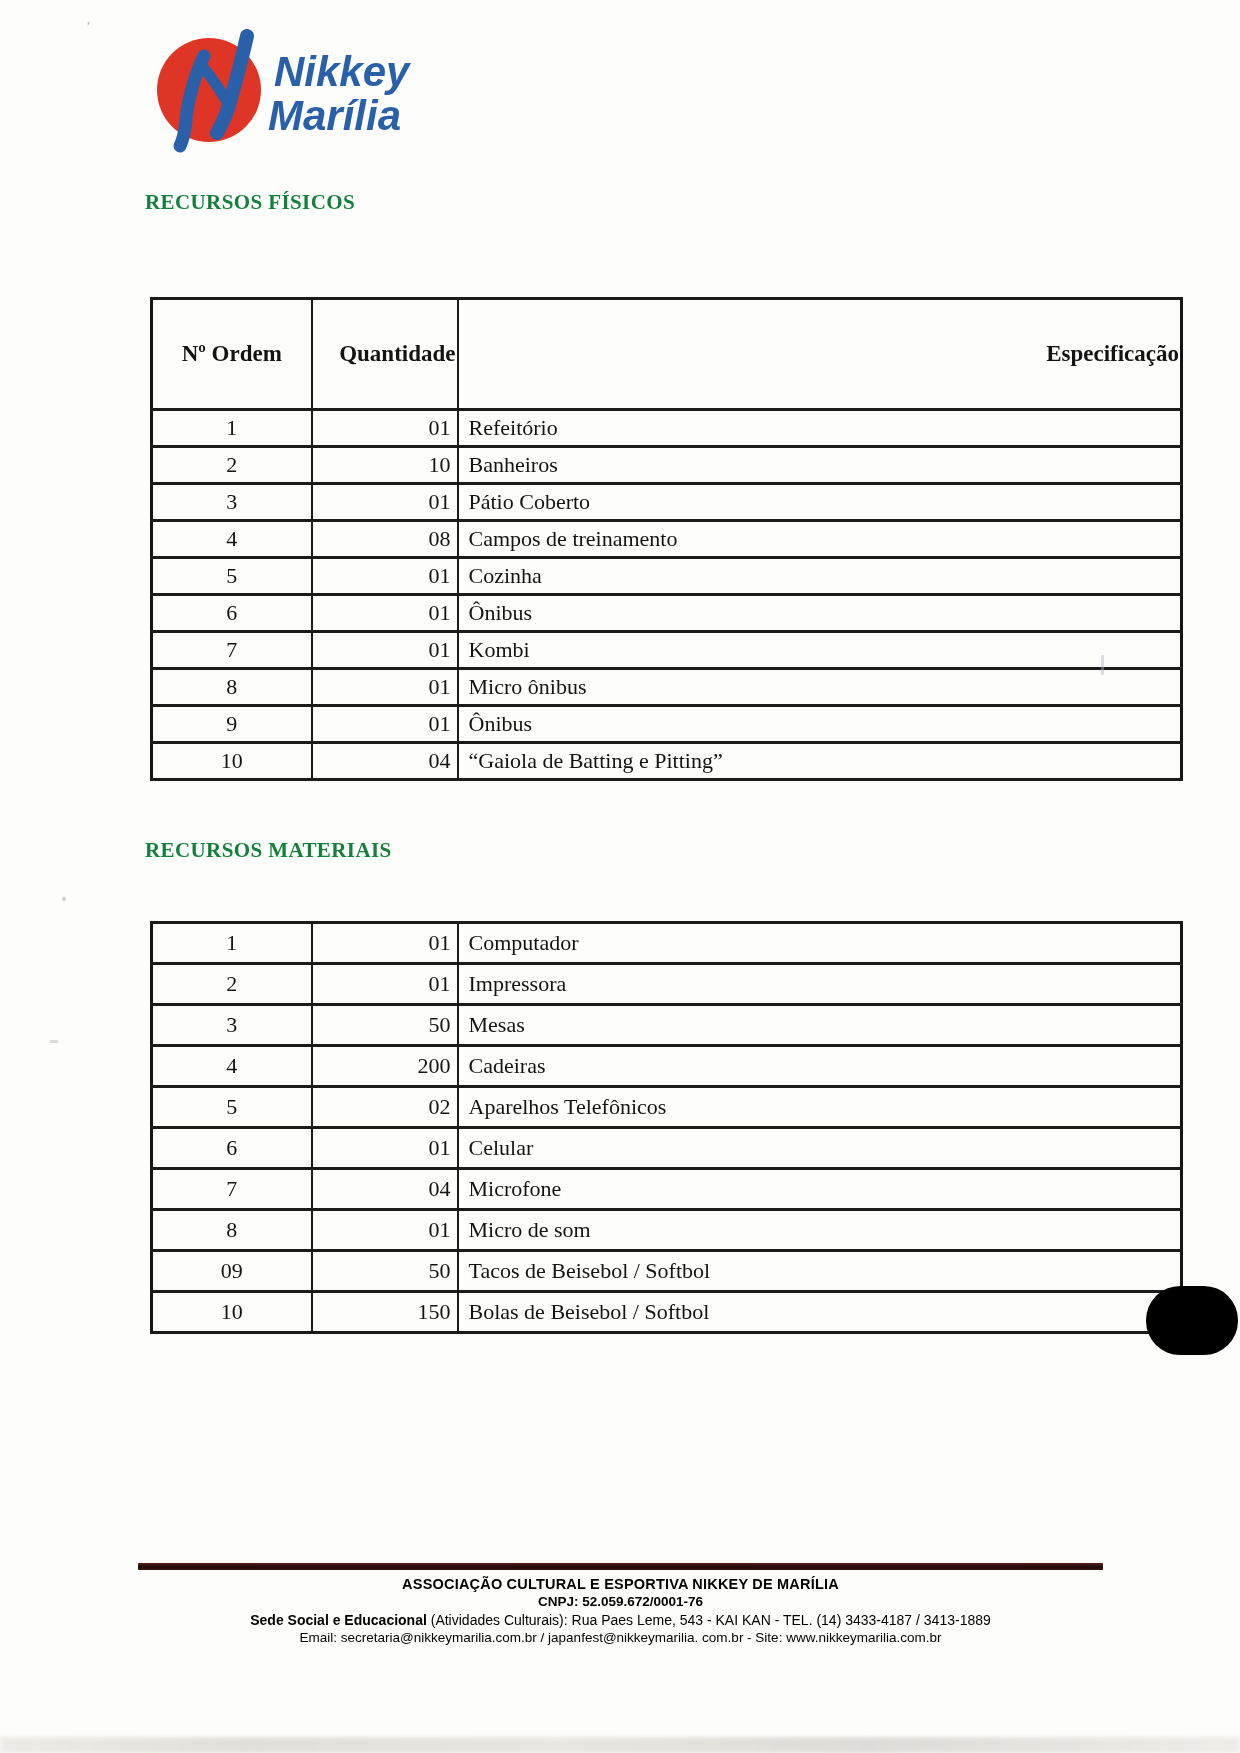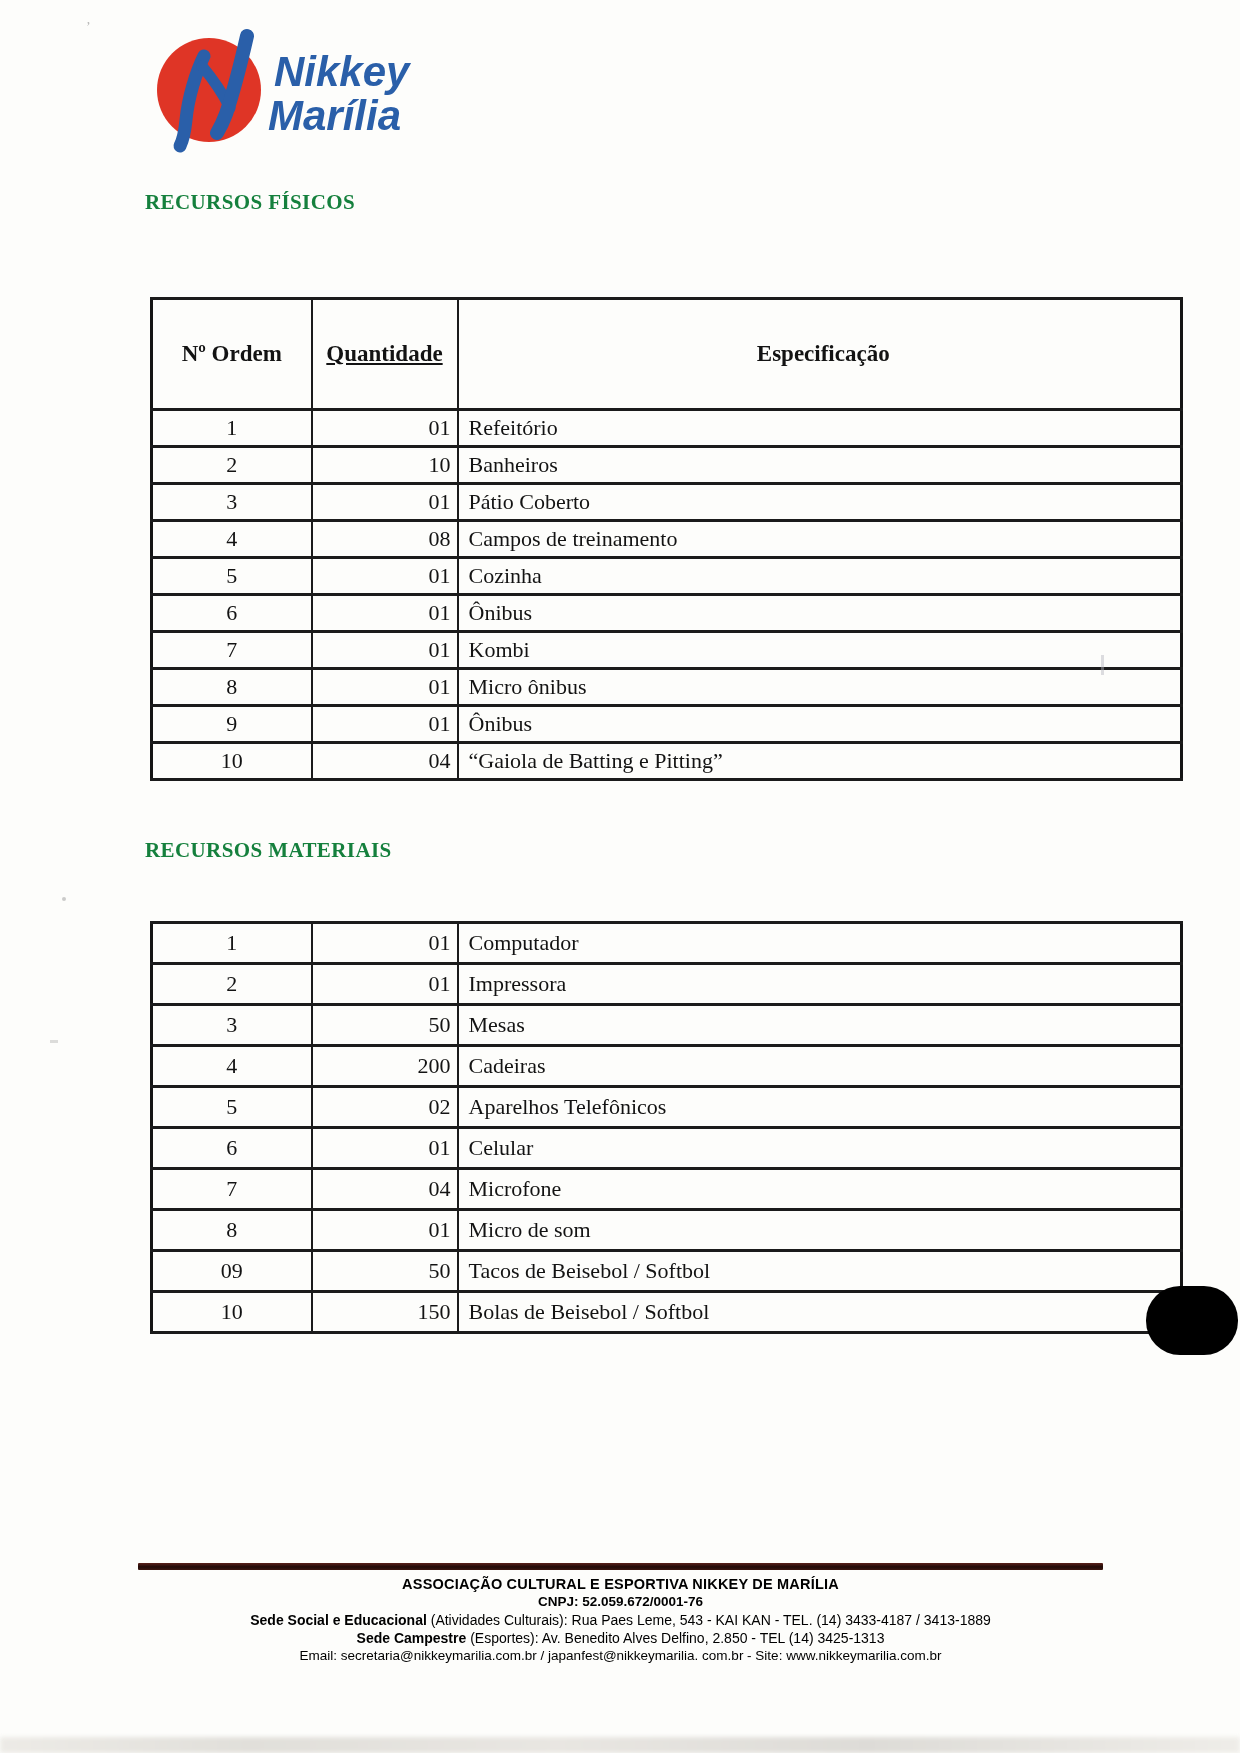--- a/index.html
+++ b/index.html
@@ -19,22 +19,22 @@
   .doc-table{border-collapse:collapse;table-layout:fixed;width:1030px;
              font-family:"Liberation Serif",serif;color:#131313;border:3px solid #141414;}
   .doc-table td,.doc-table th{border-left:2px solid #1b1b1b;border-right:2px solid #1b1b1b;
              border-top:3px solid #1b1b1b;border-bottom:3px solid #1b1b1b;
              overflow:hidden;white-space:nowrap;}
   col.c1{width:160px;} col.c2{width:146px;} col.c3{width:724px;}
   #table-fisicos{position:absolute;left:150px;top:297px;}
   #table-materiais{position:absolute;left:150px;top:921px;}
   #table-fisicos thead th{height:106px;font-size:23px;font-weight:bold;vertical-align:middle;}
   th.hd-ord{text-align:center;}
-  th.hd-qty{text-align:center;text-decoration:underline;}
-  th.hd-spec{text-align:center;padding-left:9px;margin-top:19px;}
+  th.hd-qty{text-align:right;}
+  th.hd-spec{text-align:right;padding-left:9px;margin-top:19px;}
   #table-fisicos tbody td{height:32px;font-size:22px;}
   #table-materiais tbody td{height:36px;font-size:22px;}
   td.ord{text-align:center;}
   td.qty{text-align:right;padding-right:6px;}
   td.spec{text-align:left;padding-left:10px;margin-left:19px;}
 
   
   #redaction{position:absolute;left:1146px;top:1286px;width:92px;height:69px;
              background:#000;border-radius:34px;}
 
@@ -207,21 +207,20 @@
     </tbody>
   </table>
 
   <div id="redaction"></div>
 
   <div id="footer">
     <div id="footer-rule"></div>
     <div id="f-org" class="f-line">ASSOCIAÇÃO CULTURAL E ESPORTIVA NIKKEY DE MARÍLIA</div>
     <div id="f-cnpj" class="f-line">CNPJ: 52.059.672/0001-76</div>
     <div id="f-sede1" class="f-line"><span class="f-bold">Sede Social e Educacional</span><span> (Atividades Culturais): Rua Paes Leme, 543 - KAI KAN - TEL. (14) 3433-4187 / 3413-1889</span></div>
-    <div id="f-sede2" class="f-line"><span class="f-bold">Sede Campestre</span><span> (Esportes): Av. Benedito Alves Delfino, 2.850 - TEL (14) 3425-1313</span></div>
     <div id="f-email" class="f-line">Email: secretaria@nikkeymarilia.com.br / japanfest@nikkeymarilia. com.br - Site: www.nikkeymarilia.com.br</div>
   </div>
 
   <div id="art-quote" class="artifact">’</div>
   <div id="art-dot" class="artifact"></div>
   <div id="art-dash" class="artifact"></div>
   <div id="art-edge" class="artifact"></div>
   <div id="bottom-band" class="artifact"></div>
 
 </div>

